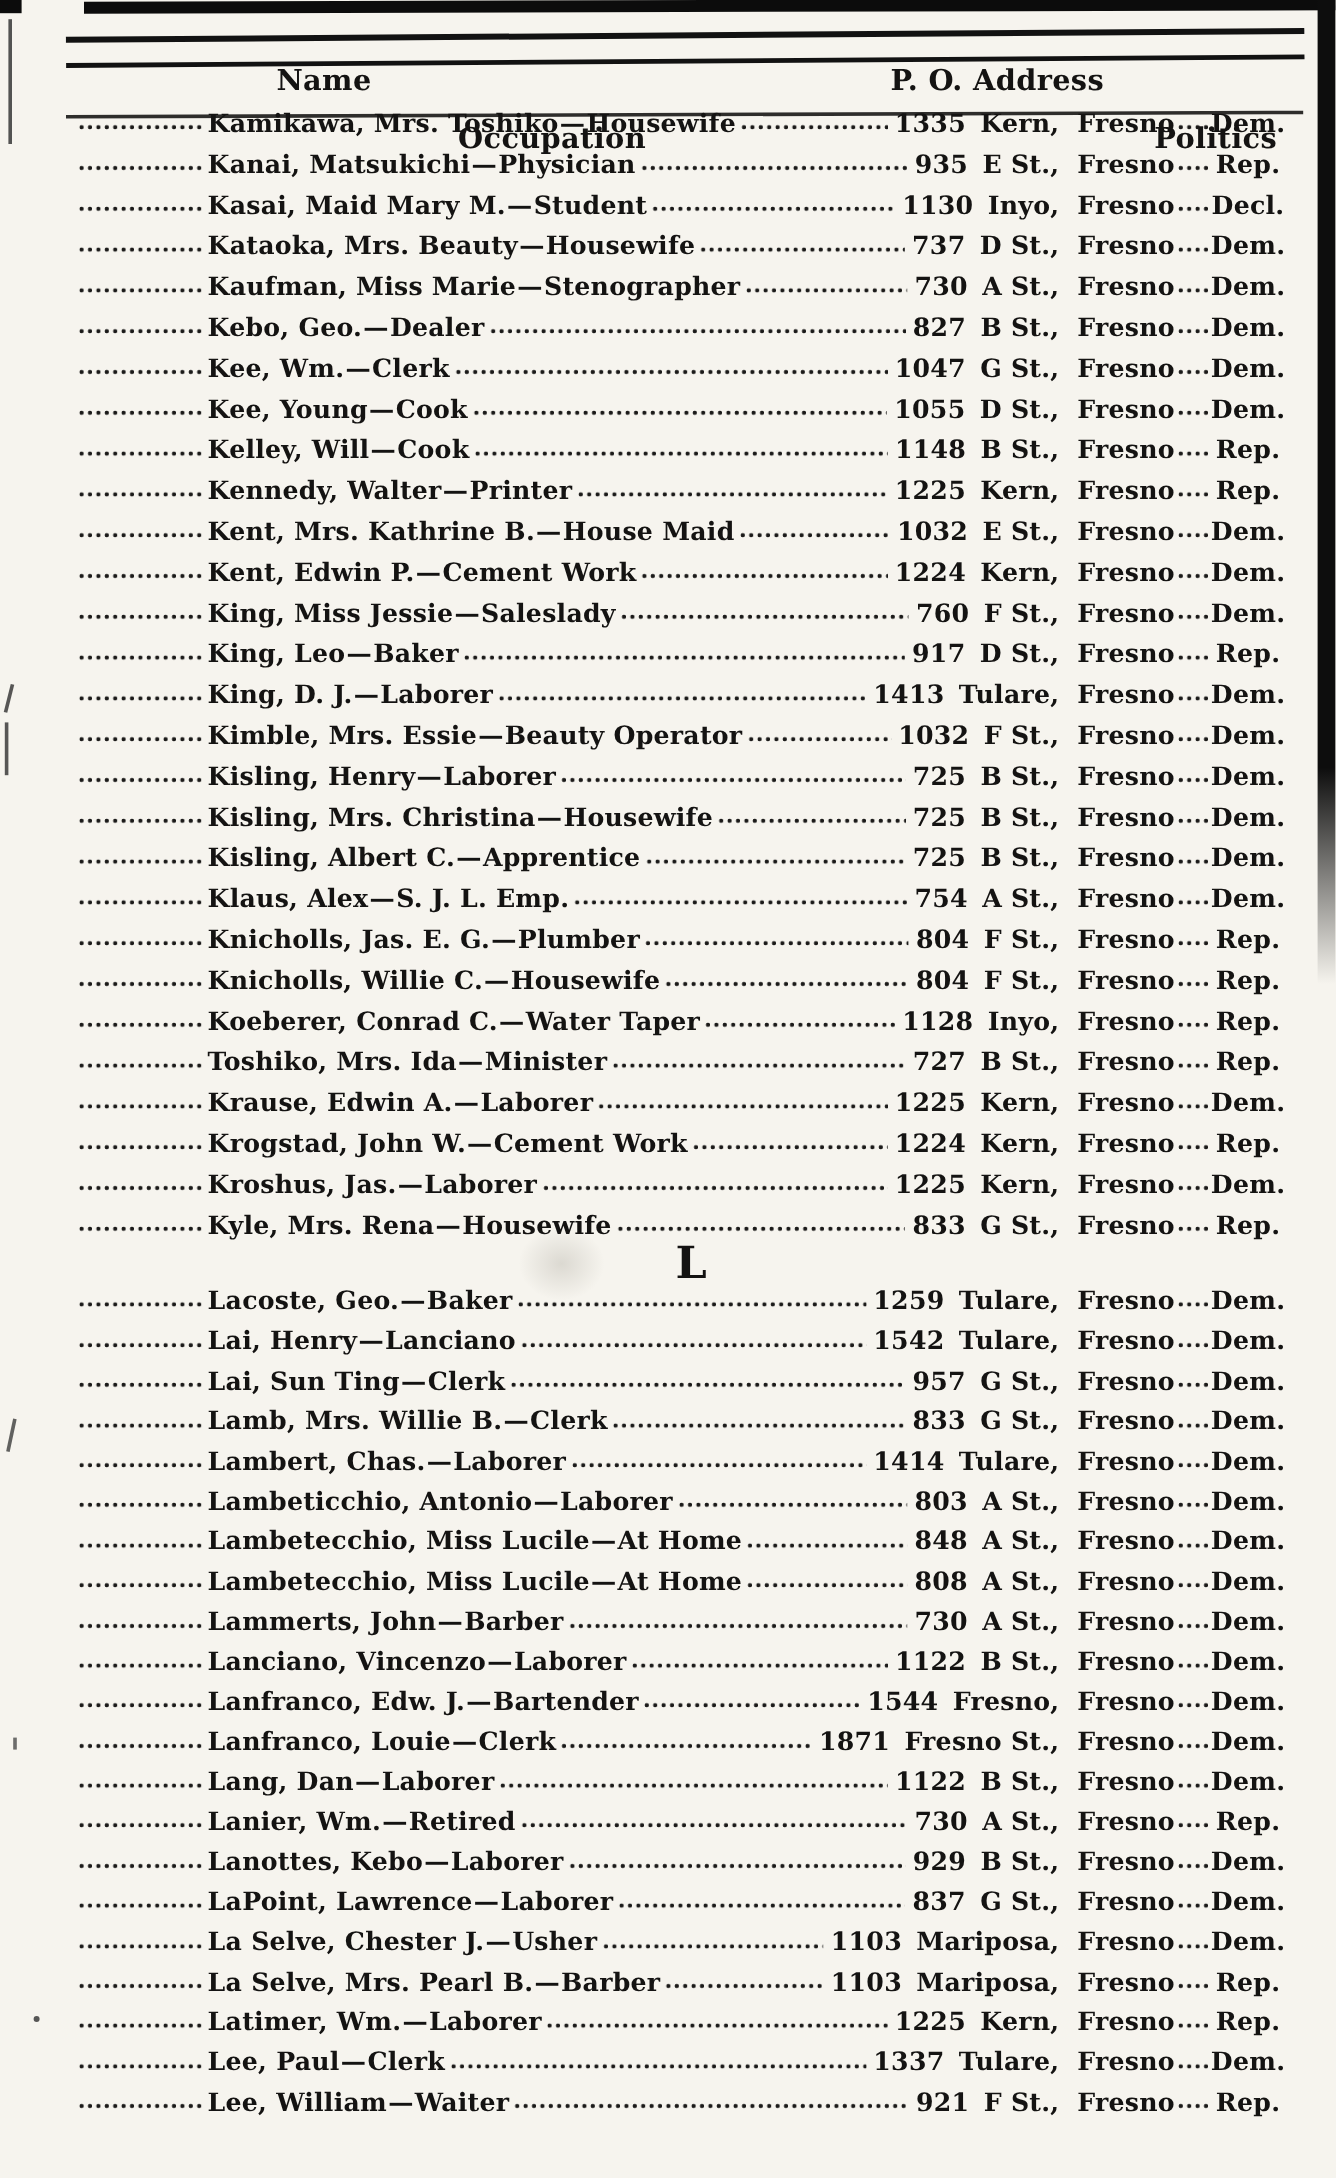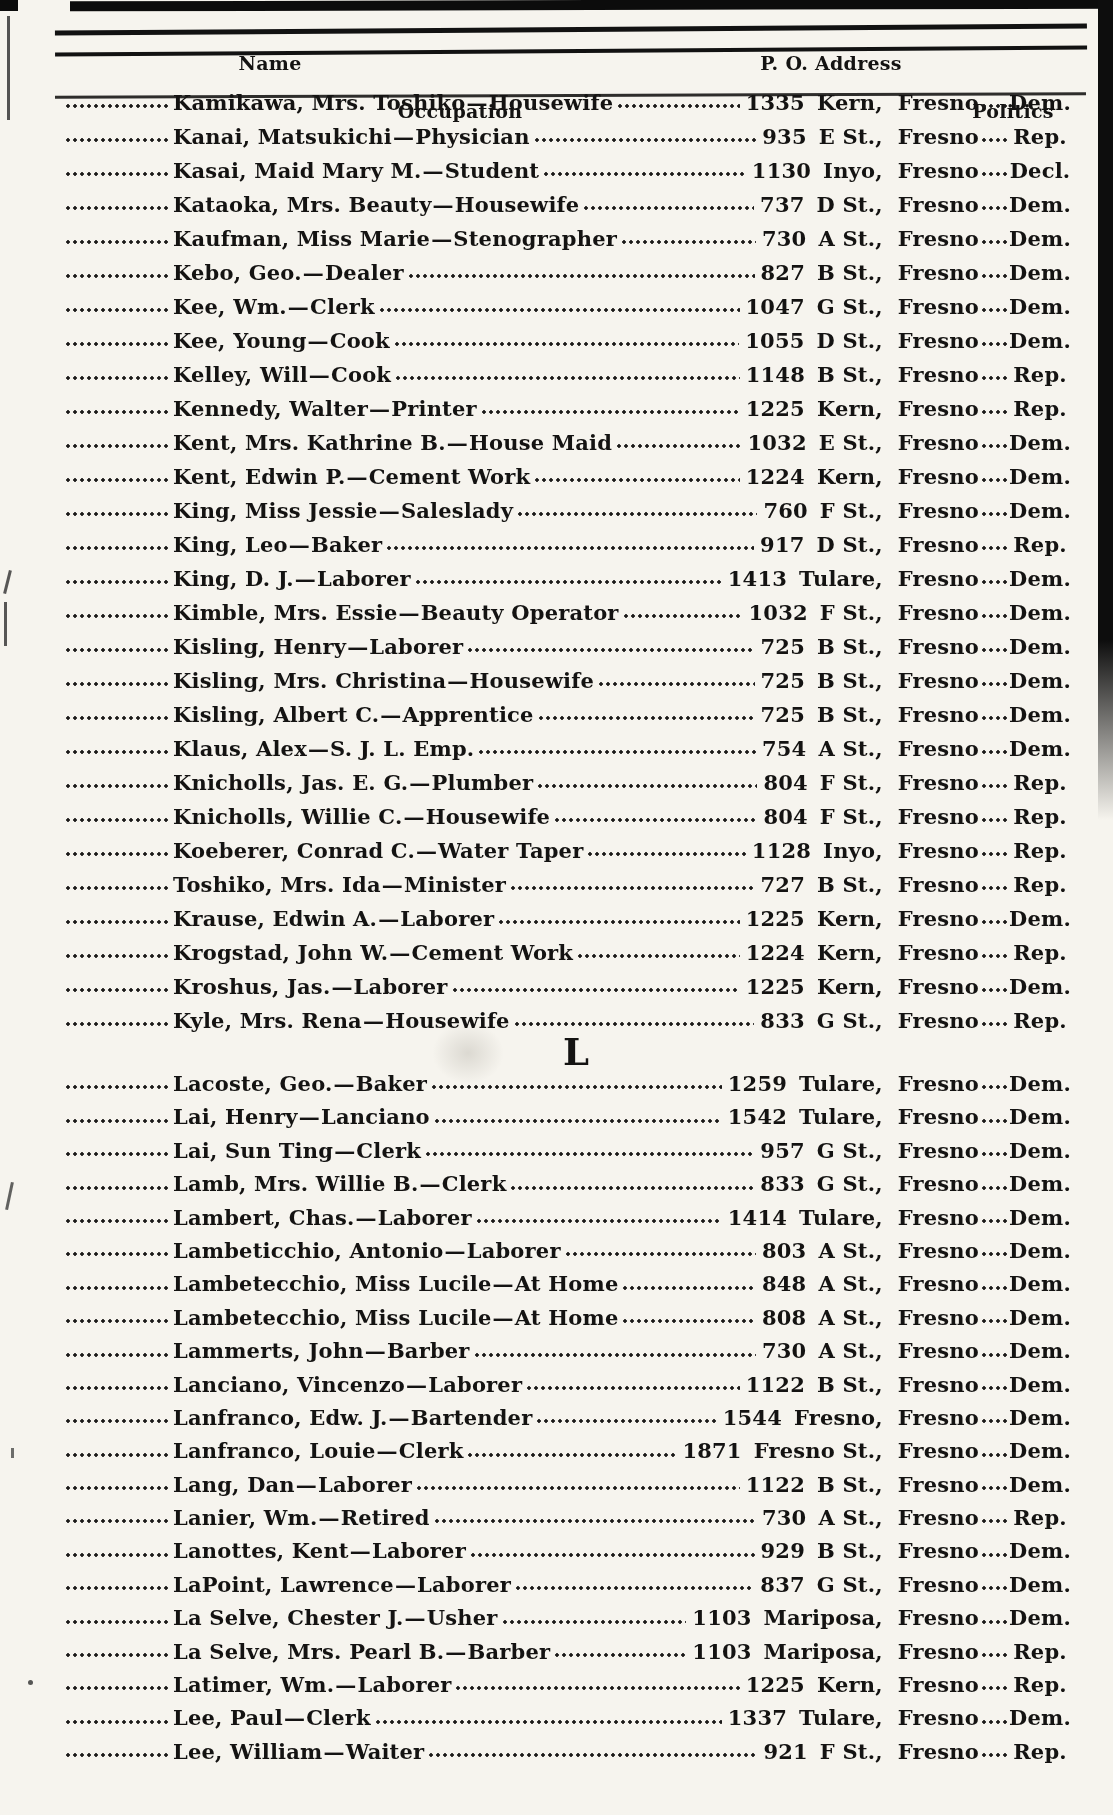--- a/index.html
+++ b/index.html
@@ -25,21 +25,21 @@
   .mark-e{position:absolute;left:28px;top:1680px;width:5px;height:5px;border-radius:50%;background:#2e2e2e;opacity:.8;}
   .smudge{position:absolute;left:432px;top:1022px;width:72px;height:62px;border-radius:50%;
     background:radial-gradient(ellipse at center,rgba(125,120,108,0.22),rgba(125,120,108,0) 70%);}
 
   
   .rule-double{position:absolute;left:55px;right:26px;top:27px;height:17px;
     border-top:5px solid #121212;border-bottom:4px solid #121212;transform:rotate(-0.4deg);}
   .rule-single{position:absolute;left:55px;right:27px;top:94px;height:3px;background:#1c1b1a;transform:rotate(-0.2deg);opacity:.92;}
 
   .col-head{position:absolute;top:52px;transform:translateX(-50%);
-    font-size:19px;font-weight:bold;letter-spacing:.3px;white-space:nowrap;}
+    font-size:24px;font-weight:bold;letter-spacing:.3px;white-space:nowrap;}
   .ch-name{left:270px;}
   .ch-occ{left:460px;margin-top:48px;}
   .ch-addr{left:831px;}
   .ch-pol{left:1013px;margin-top:48px;}
 
   
   .rows{position:absolute;left:65px;width:1006px;}
   .sec-k{top:86px;}
   .sec-l{top:1068px;}
   .row{display:flex;align-items:baseline;box-sizing:border-box;}
@@ -588,21 +588,21 @@
         <span class="t eocc">Retired</span>
         <span class="dotlead lead-fill"></span>
         <span class="t enum">730</span>
         <span class="t estreet">A St.,</span>
         <span class="t ecity">Fresno</span>
         <span class="dotlead dots4"></span>
         <span class="t epol">Rep.</span>
       </div>
       <div class="row">
         <span class="dotlead lead-left"></span>
-        <span class="t ename">Lanottes, Kent</span>
+        <span class="t ename">Lanottes, Kebo</span>
         <span class="t edash">—</span>
         <span class="t eocc">Laborer</span>
         <span class="dotlead lead-fill"></span>
         <span class="t enum">929</span>
         <span class="t estreet">B St.,</span>
         <span class="t ecity">Fresno</span>
         <span class="dotlead dots4"></span>
         <span class="t epol">Dem.</span>
       </div>
       <div class="row">

